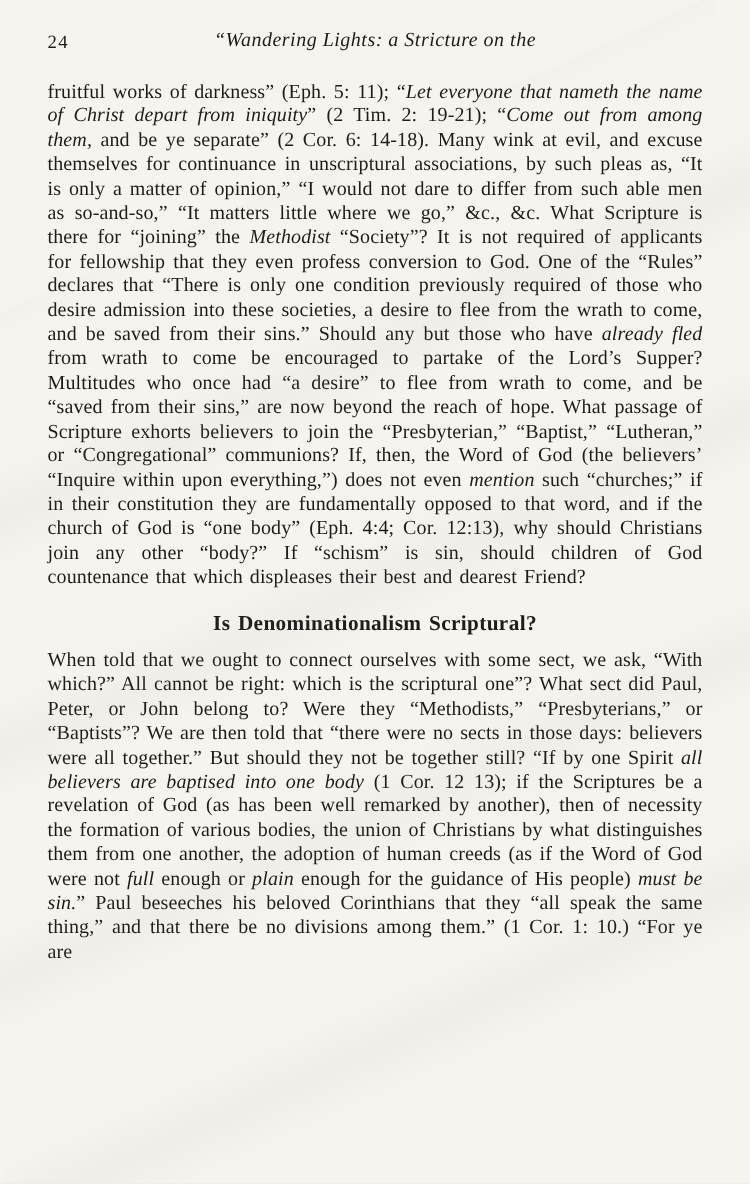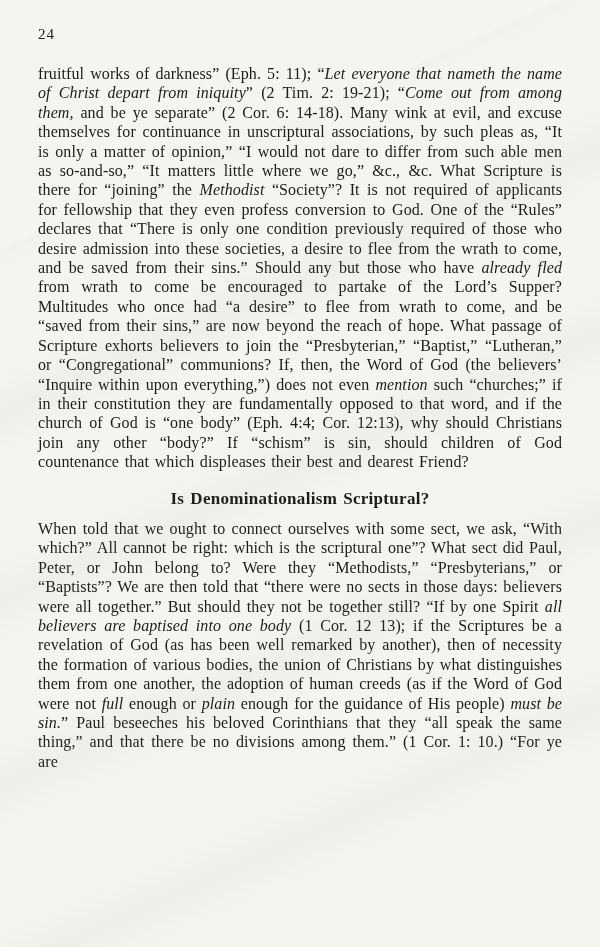--- a/index.html
+++ b/index.html
@@ -77,20 +77,21 @@
 </style>
 </head>
 <body>
 
 <div class="page">
 
   <div class="watermark"></div>
 
   <div class="running-head">
     <span class="page-number">24</span>
+    <div class="running-title">“Wandering Lights: a Stricture on the</div>
   </div>
 
   <div class="body-text">
     <p><span>fruitful works of darkness” (Eph. 5: 11); “</span><span class="it">Let everyone that nameth the name of Christ depart from iniquity</span><span>” (2 Tim. 2: 19-21); “</span><span class="it">Come out from among them,</span><span> and be ye separate” (2 Cor. 6: 14-18). Many wink at evil, and excuse themselves for continuance in unscriptural associations, by such pleas as, “It is only a matter of opinion,” “I would not dare to differ from such able men as so-and-so,” “It matters little where we go,” &amp;c., &amp;c. What Scripture is there for “joining” the </span><span class="it">Methodist</span><span> “Society”? It is not required of applicants for fellowship that they even profess conversion to God. One of the “Rules” declares that “There is only one condition previously required of those who desire admission into these societies, a desire to flee from the wrath to come, and be saved from their sins.” Should any but those who have </span><span class="it">already fled</span><span> from wrath to come be encouraged to partake of the Lord’s Supper? Multitudes who once had “a desire” to flee from wrath to come, and be “saved from their sins,” are now beyond the reach of hope. What passage of Scripture exhorts believers to join the “Presbyterian,” “Baptist,” “Lutheran,” or “Congregational” communions? If, then, the Word of God (the believers’ “Inquire within upon everything,”) does not even </span><span class="it">mention</span><span> such “churches;” if in their constitution they are fundamentally opposed to that word, and if the church of God is “one body” (Eph. 4:4; Cor. 12:13), why should Christians join any other “body?” If “schism” is sin, should children of God countenance that which displeases their best and dearest Friend?</span></p>
 
     <div class="section-heading">Is Denominationalism Scriptural?</div>
 
     <p><span>When told that we ought to connect ourselves with some sect, we ask, “With which?” All cannot be right: which is the scriptural one”? What sect did Paul, Peter, or John belong to? Were they “Methodists,” “Presbyterians,” or “Baptists”? We are then told that “there were no sects in those days: believers were all together.” But should they not be together still? “If by one Spirit </span><span class="it">all believers are baptised into one body</span><span> (1 Cor. 12 13); if the Scriptures be a revelation of God (as has been well remarked by another), then of necessity the formation of various bodies, the union of Christians by what distinguishes them from one another, the adoption of human creeds (as if the Word of God were not </span><span class="it">full</span><span> enough or </span><span class="it">plain</span><span> enough for the guidance of His people) </span><span class="it">must be sin.</span><span>” Paul beseeches his beloved Corinthians that they “all speak the same thing,” and that there be no divisions among them.” (1 Cor. 1: 10.) “For ye are</span></p>
   </div>
 

